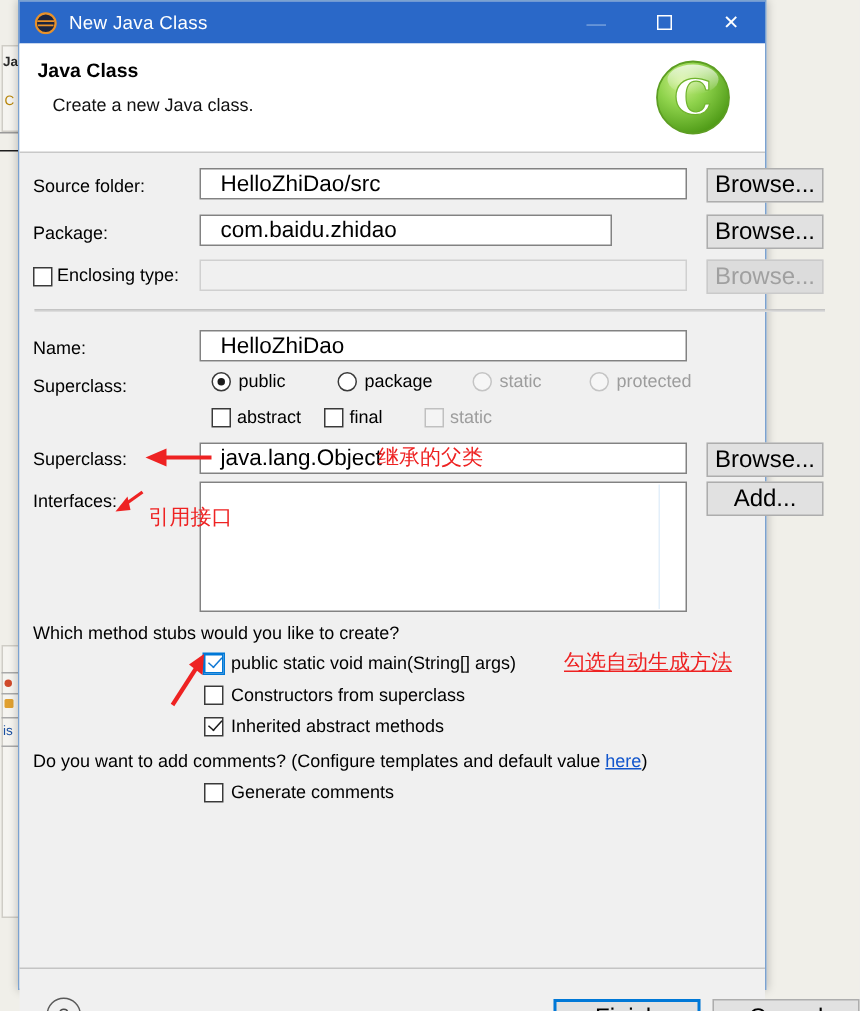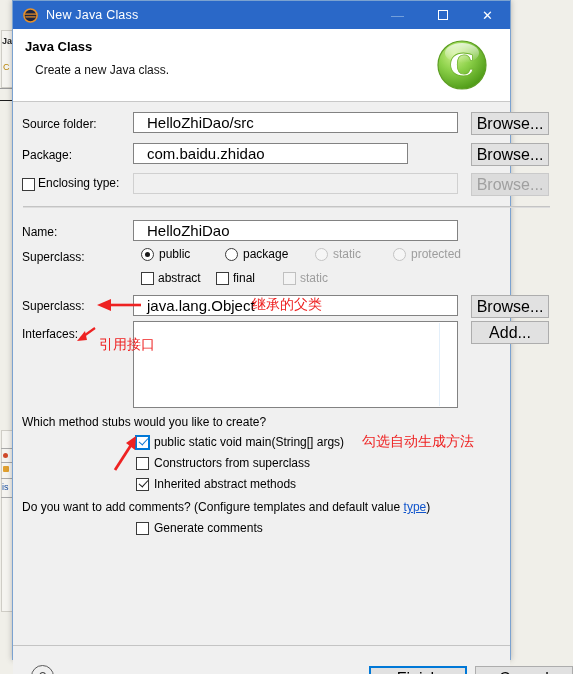--- a/index.html
+++ b/index.html
@@ -207,21 +207,21 @@
 
     <div class="cb" style="left:123px;top:355px;"></div>
     <div class="lbl" style="left:141px;top:354px;">Constructors from superclass</div>
 
     <div class="cb" style="left:123px;top:376px;">
         <span class="tick"></span>
       </div>
     <div class="lbl" style="left:141px;top:375px;">Inherited abstract methods</div>
 
     <div class="lbl" style="left:9px;top:398px;">
-      <span>Do you want to add comments? (Configure templates and default value </span><a class="link" href="#">type</a><span>)</span>
+      <span>Do you want to add comments? (Configure templates and default value </span><a class="link" href="#">here</a><span>)</span>
     </div>
 
     <div class="cb" style="left:123px;top:420px;"></div>
     <div class="lbl" style="left:141px;top:419px;">Generate comments</div>
 
     <svg class="arrow" style="left:82px;top:192px;width:48px;height:22px;">
       <path d="M46 11 L14 11" stroke="#ee2222" stroke-width="2.6" fill="none"></path>
       <path d="M2 11 L16 5 L16 17 Z" fill="#ee2222"></path>
     </svg>
     <div class="anno" style="left:239px;top:194px;">继承的父类</div>
@@ -229,21 +229,21 @@
     <svg class="arrow" style="left:62px;top:222px;width:24px;height:22px;">
       <path d="M20 4 L6 14" stroke="#ee2222" stroke-width="2.2" fill="none"></path>
       <path d="M2 17 L10 7 L12 16 Z" fill="#ee2222"></path>
     </svg>
     <div class="anno" style="left:86px;top:234px;">引用接口</div>
 
     <svg class="arrow" style="left:96px;top:332px;width:32px;height:38px;">
       <path d="M6 36 L24 8" stroke="#ee2222" stroke-width="2.8" fill="none"></path>
       <path d="M27 2 L26 16 L17 9 Z" fill="#ee2222"></path>
     </svg>
-    <div class="anno" style="left:349px;top:331px;">勾选自动生成方法</div>
+    <div class="anno" style="left:363px;top:331px;text-decoration:underline;">勾选自动生成方法</div>
   </div>
 
   <div id="footer">
     <div id="help-icon">
       <span>?</span>
     </div>
     <div class="btn default" style="left:356px;top:20px;width:98px;height:25px;">Finish</div>
     <div class="btn" style="left:462px;top:20px;width:98px;height:25px;">Cancel</div>
   </div>
 </div>

